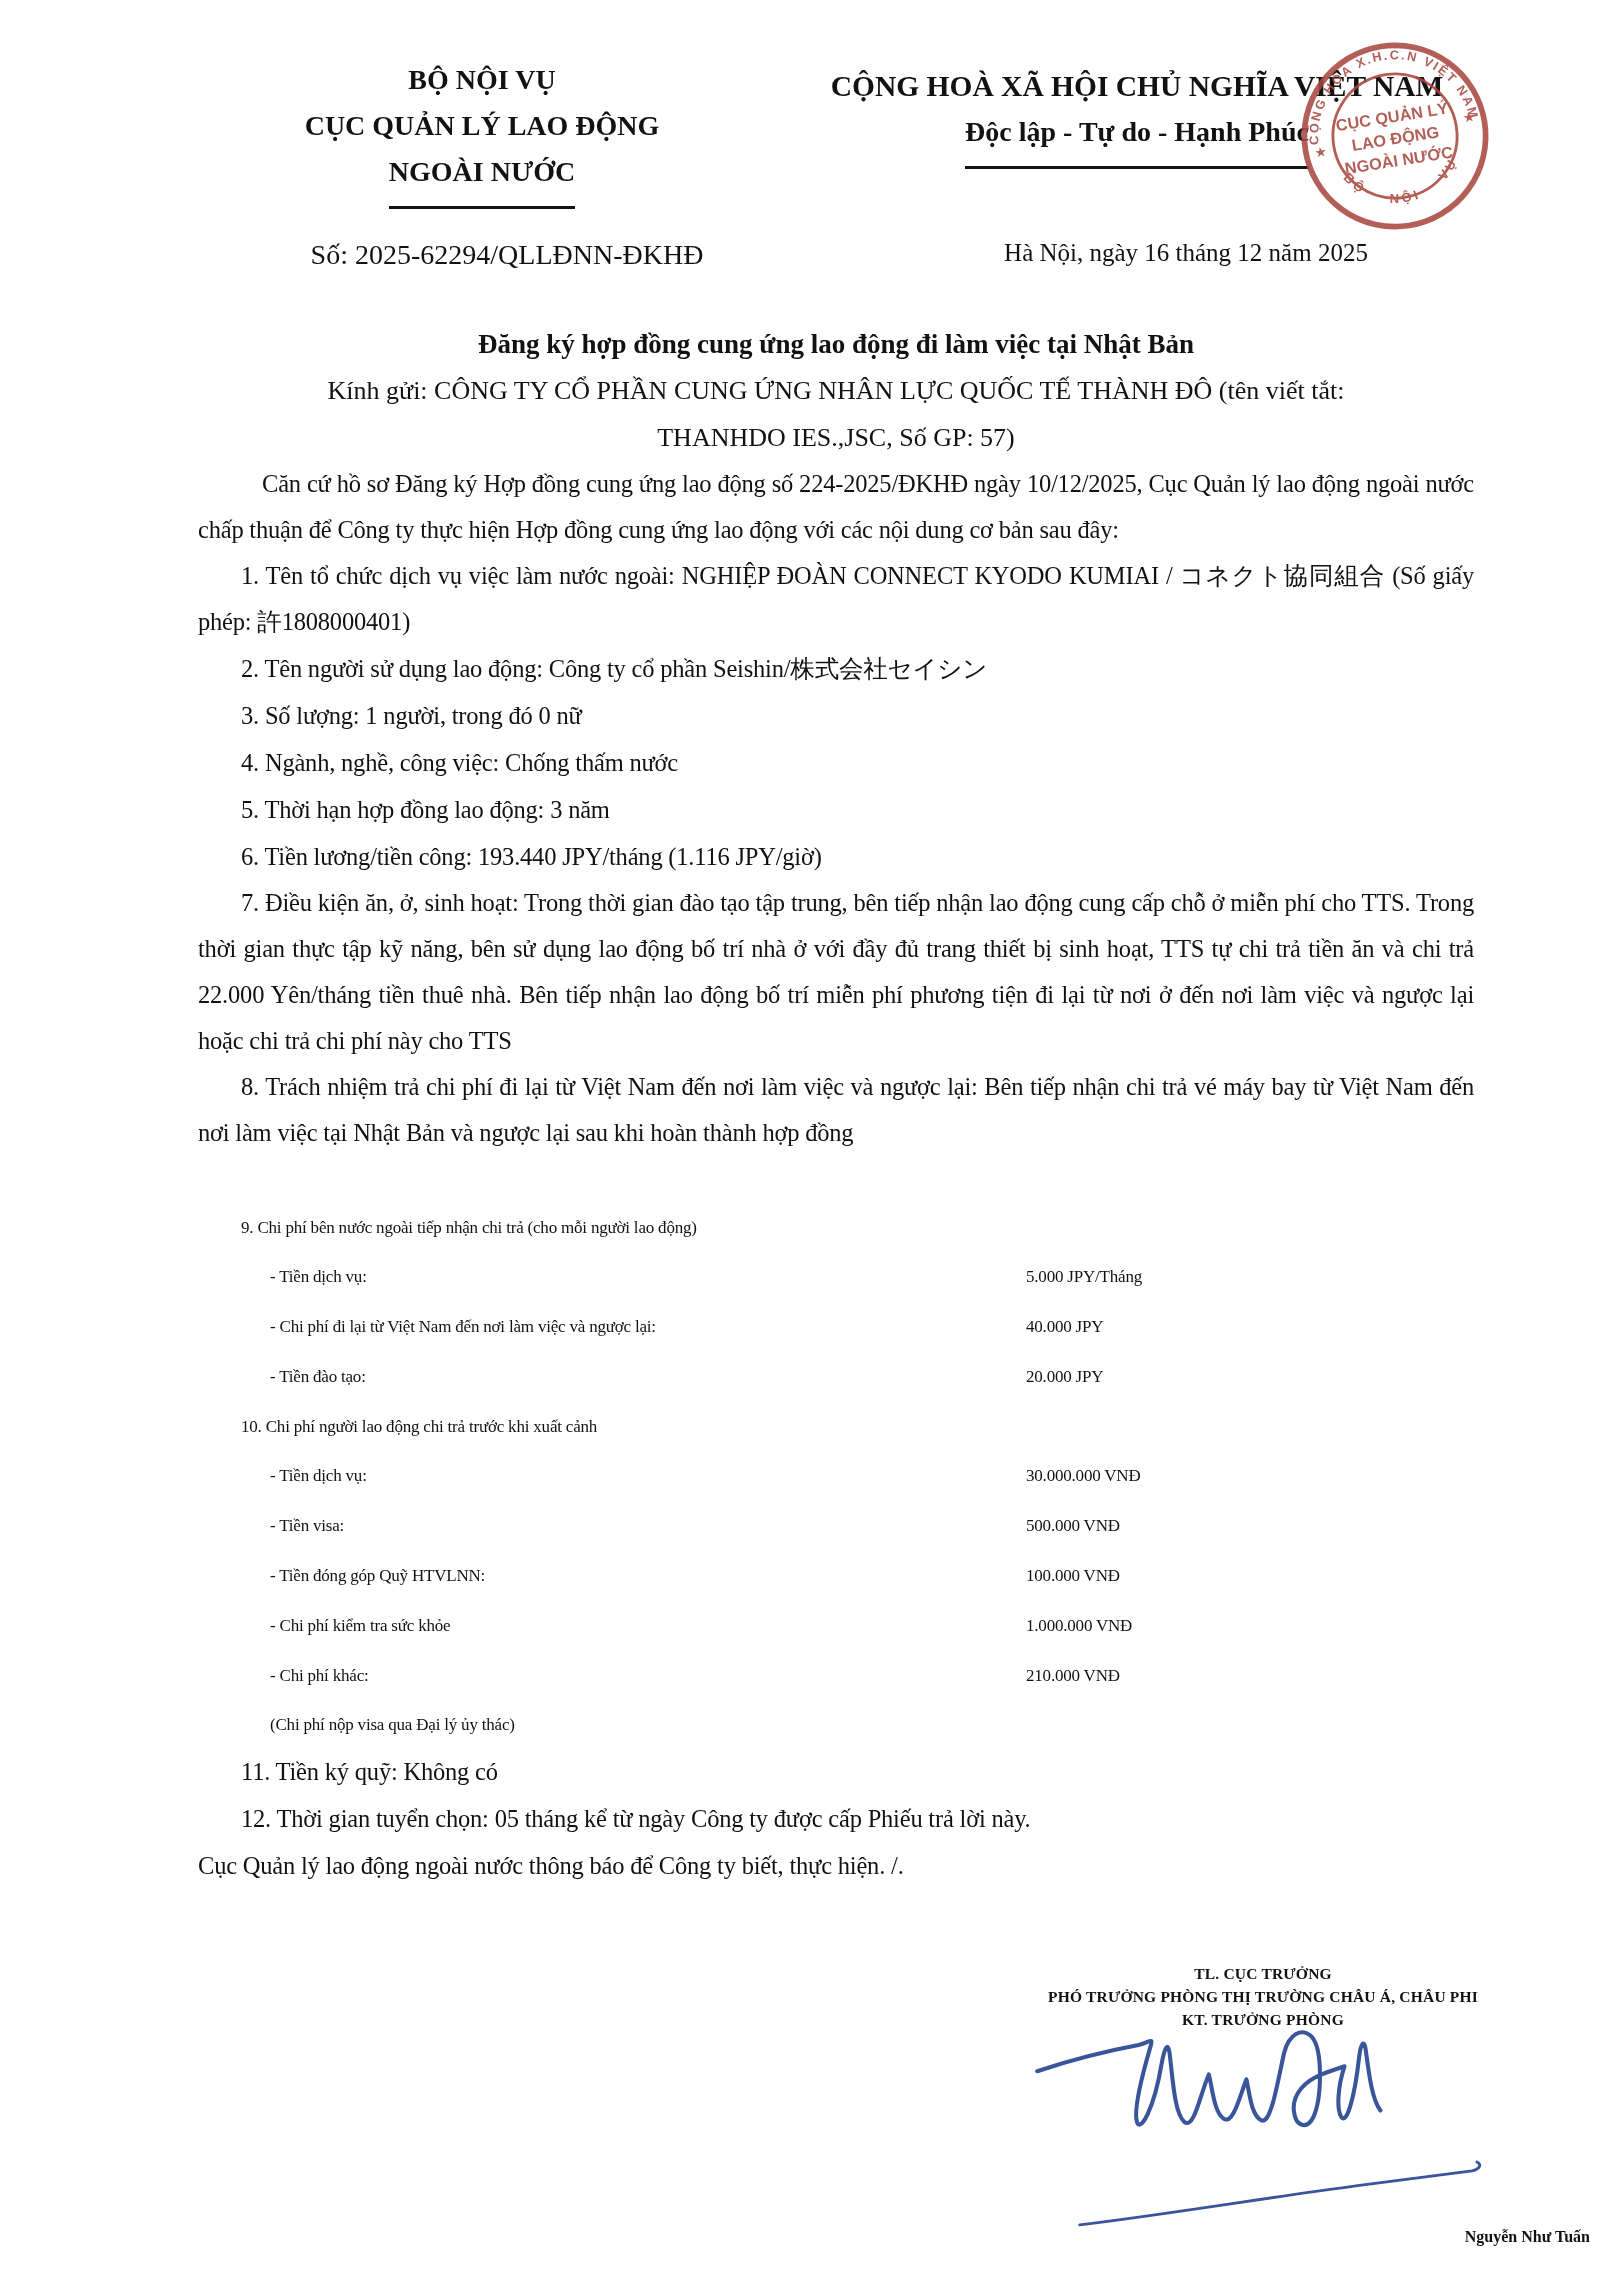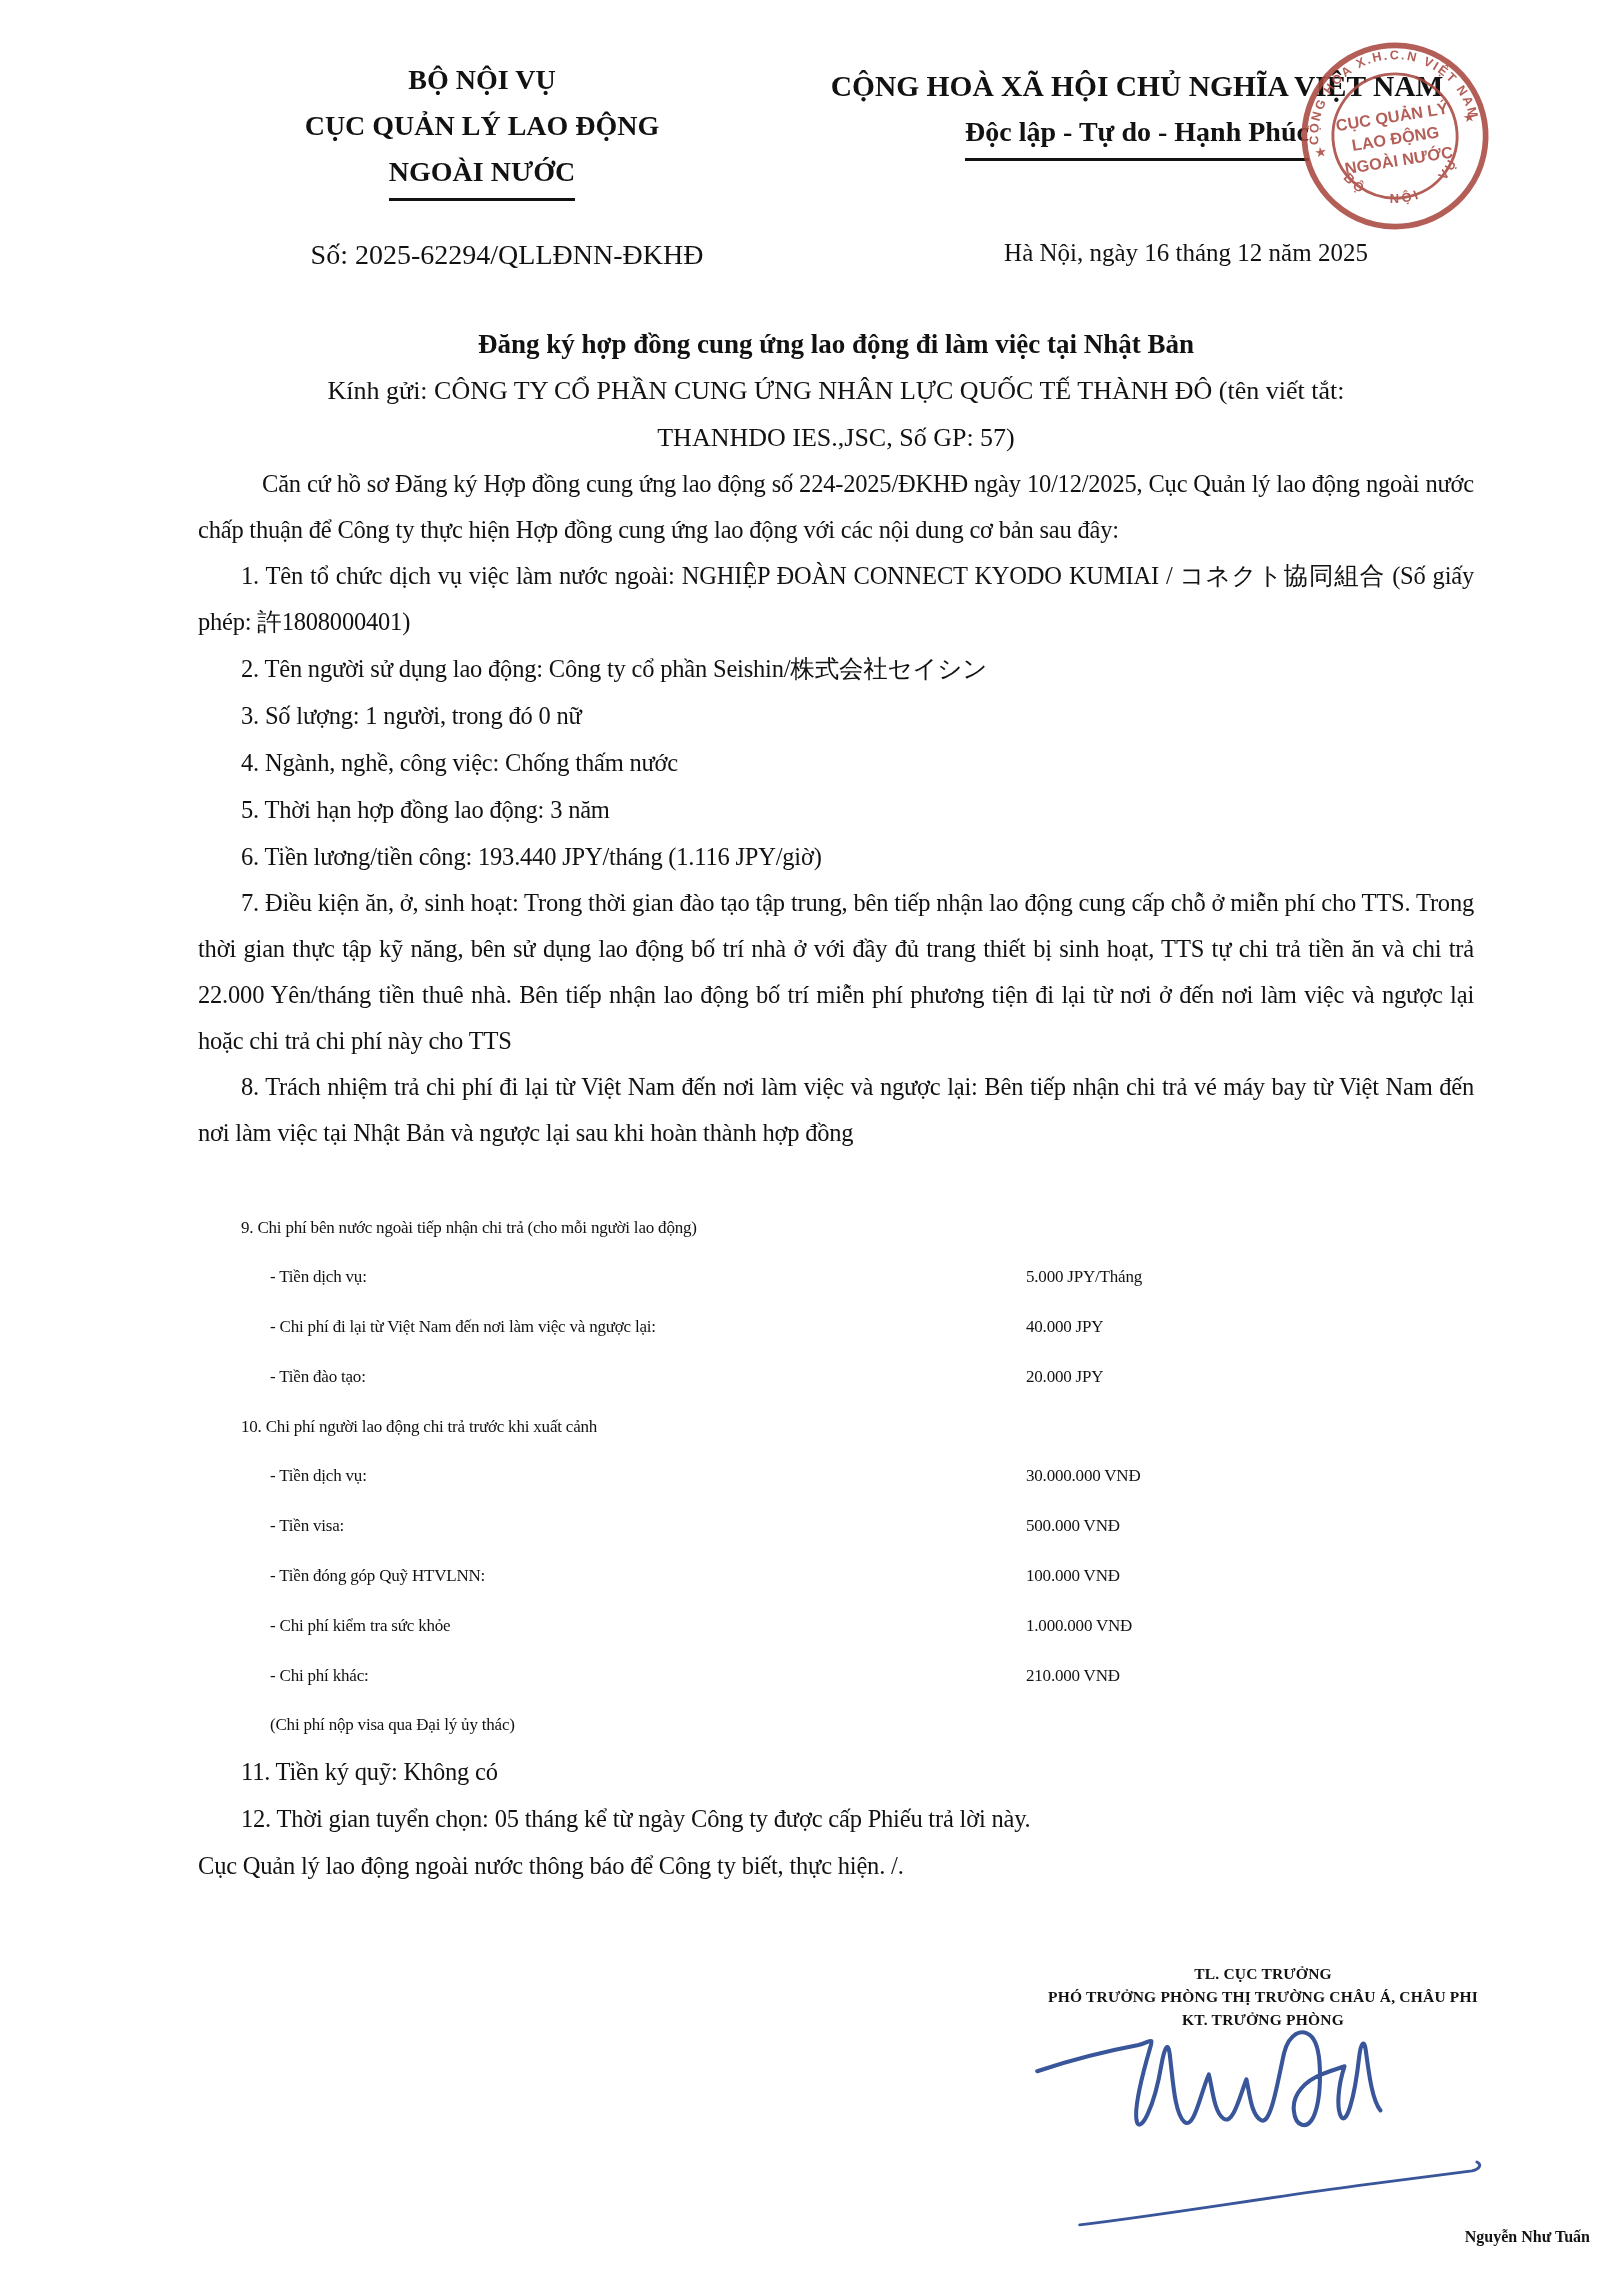--- a/index.html
+++ b/index.html
@@ -10,21 +10,21 @@
     background:#ffffff;
     font-family:"Liberation Serif","DejaVu Serif",serif;
     color:#121212;
     overflow:hidden;
   }
   
   .hdr-left{
     position:absolute;left:245px;top:57px;width:474px;
     text-align:center;font-weight:bold;font-size:28px;line-height:46px;
   }
-  .u-line{display:inline-block;border-bottom:3.3px solid #121212;padding-bottom:3px;}
+  .u-line{display:inline-block;border-bottom:3.3px solid #121212;padding-bottom:11px;}
   .doc-number{
     position:absolute;left:245px;top:239px;width:524px;
     text-align:center;font-size:28px;
   }
   .hdr-right{
     position:absolute;left:777px;top:64px;width:720px;
     text-align:center;font-weight:bold;
   }
   .motto-1{font-size:29.5px;line-height:44px;}
   .motto-2{font-size:28px;line-height:47px;}

